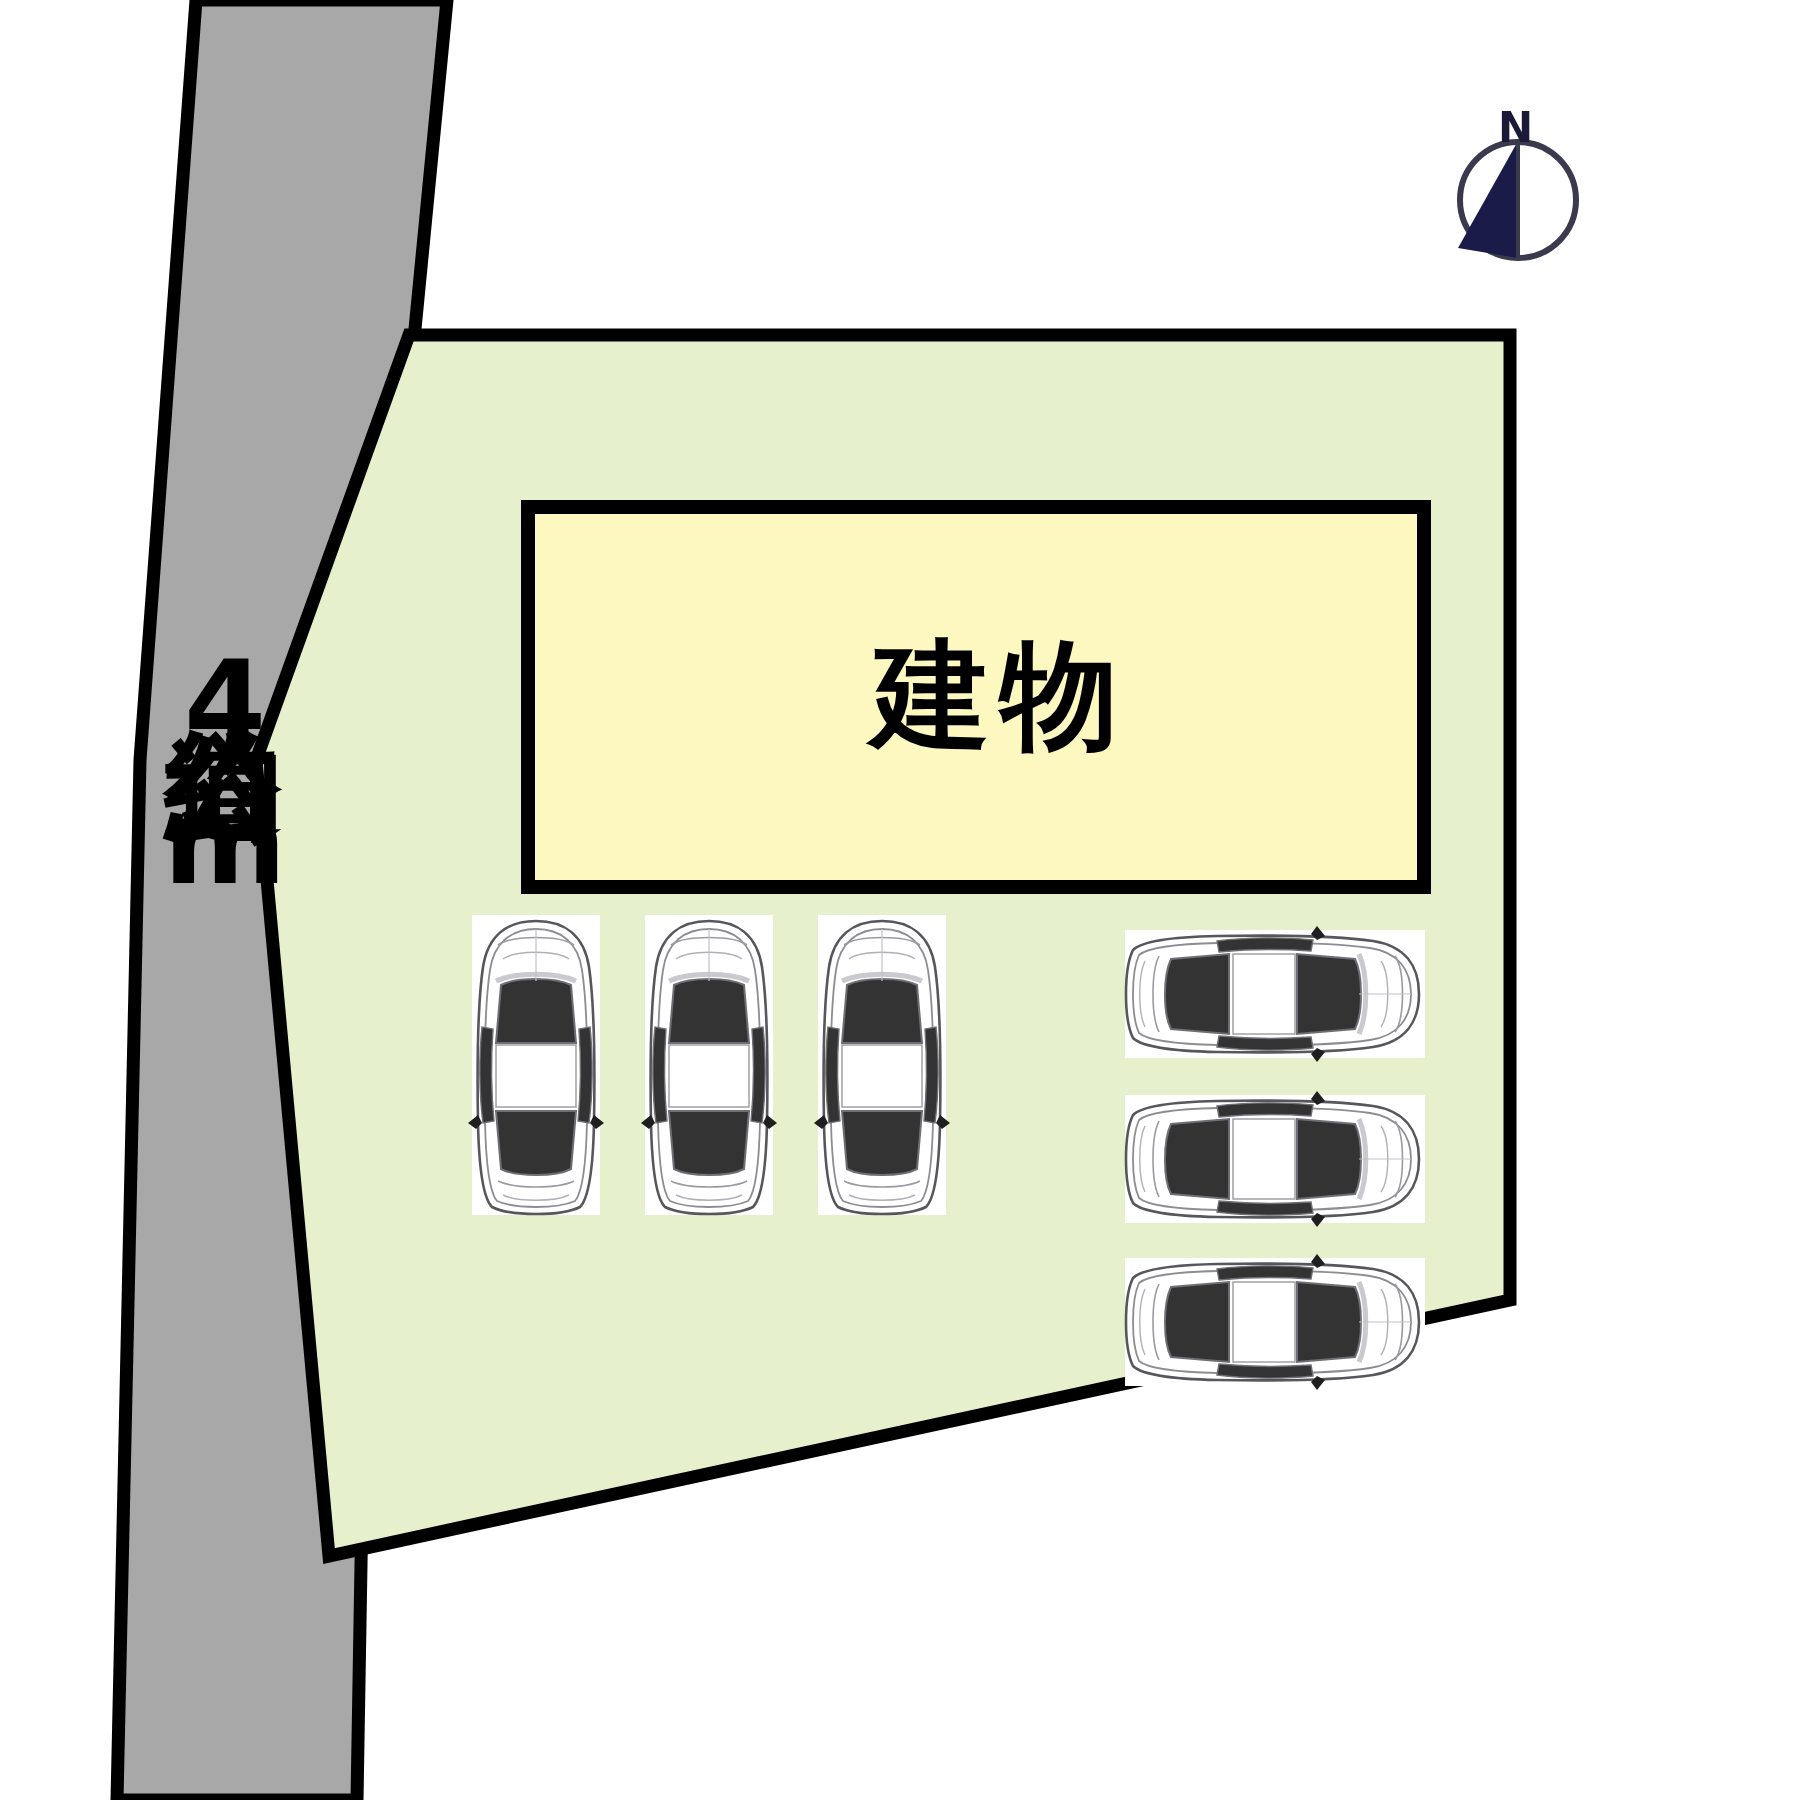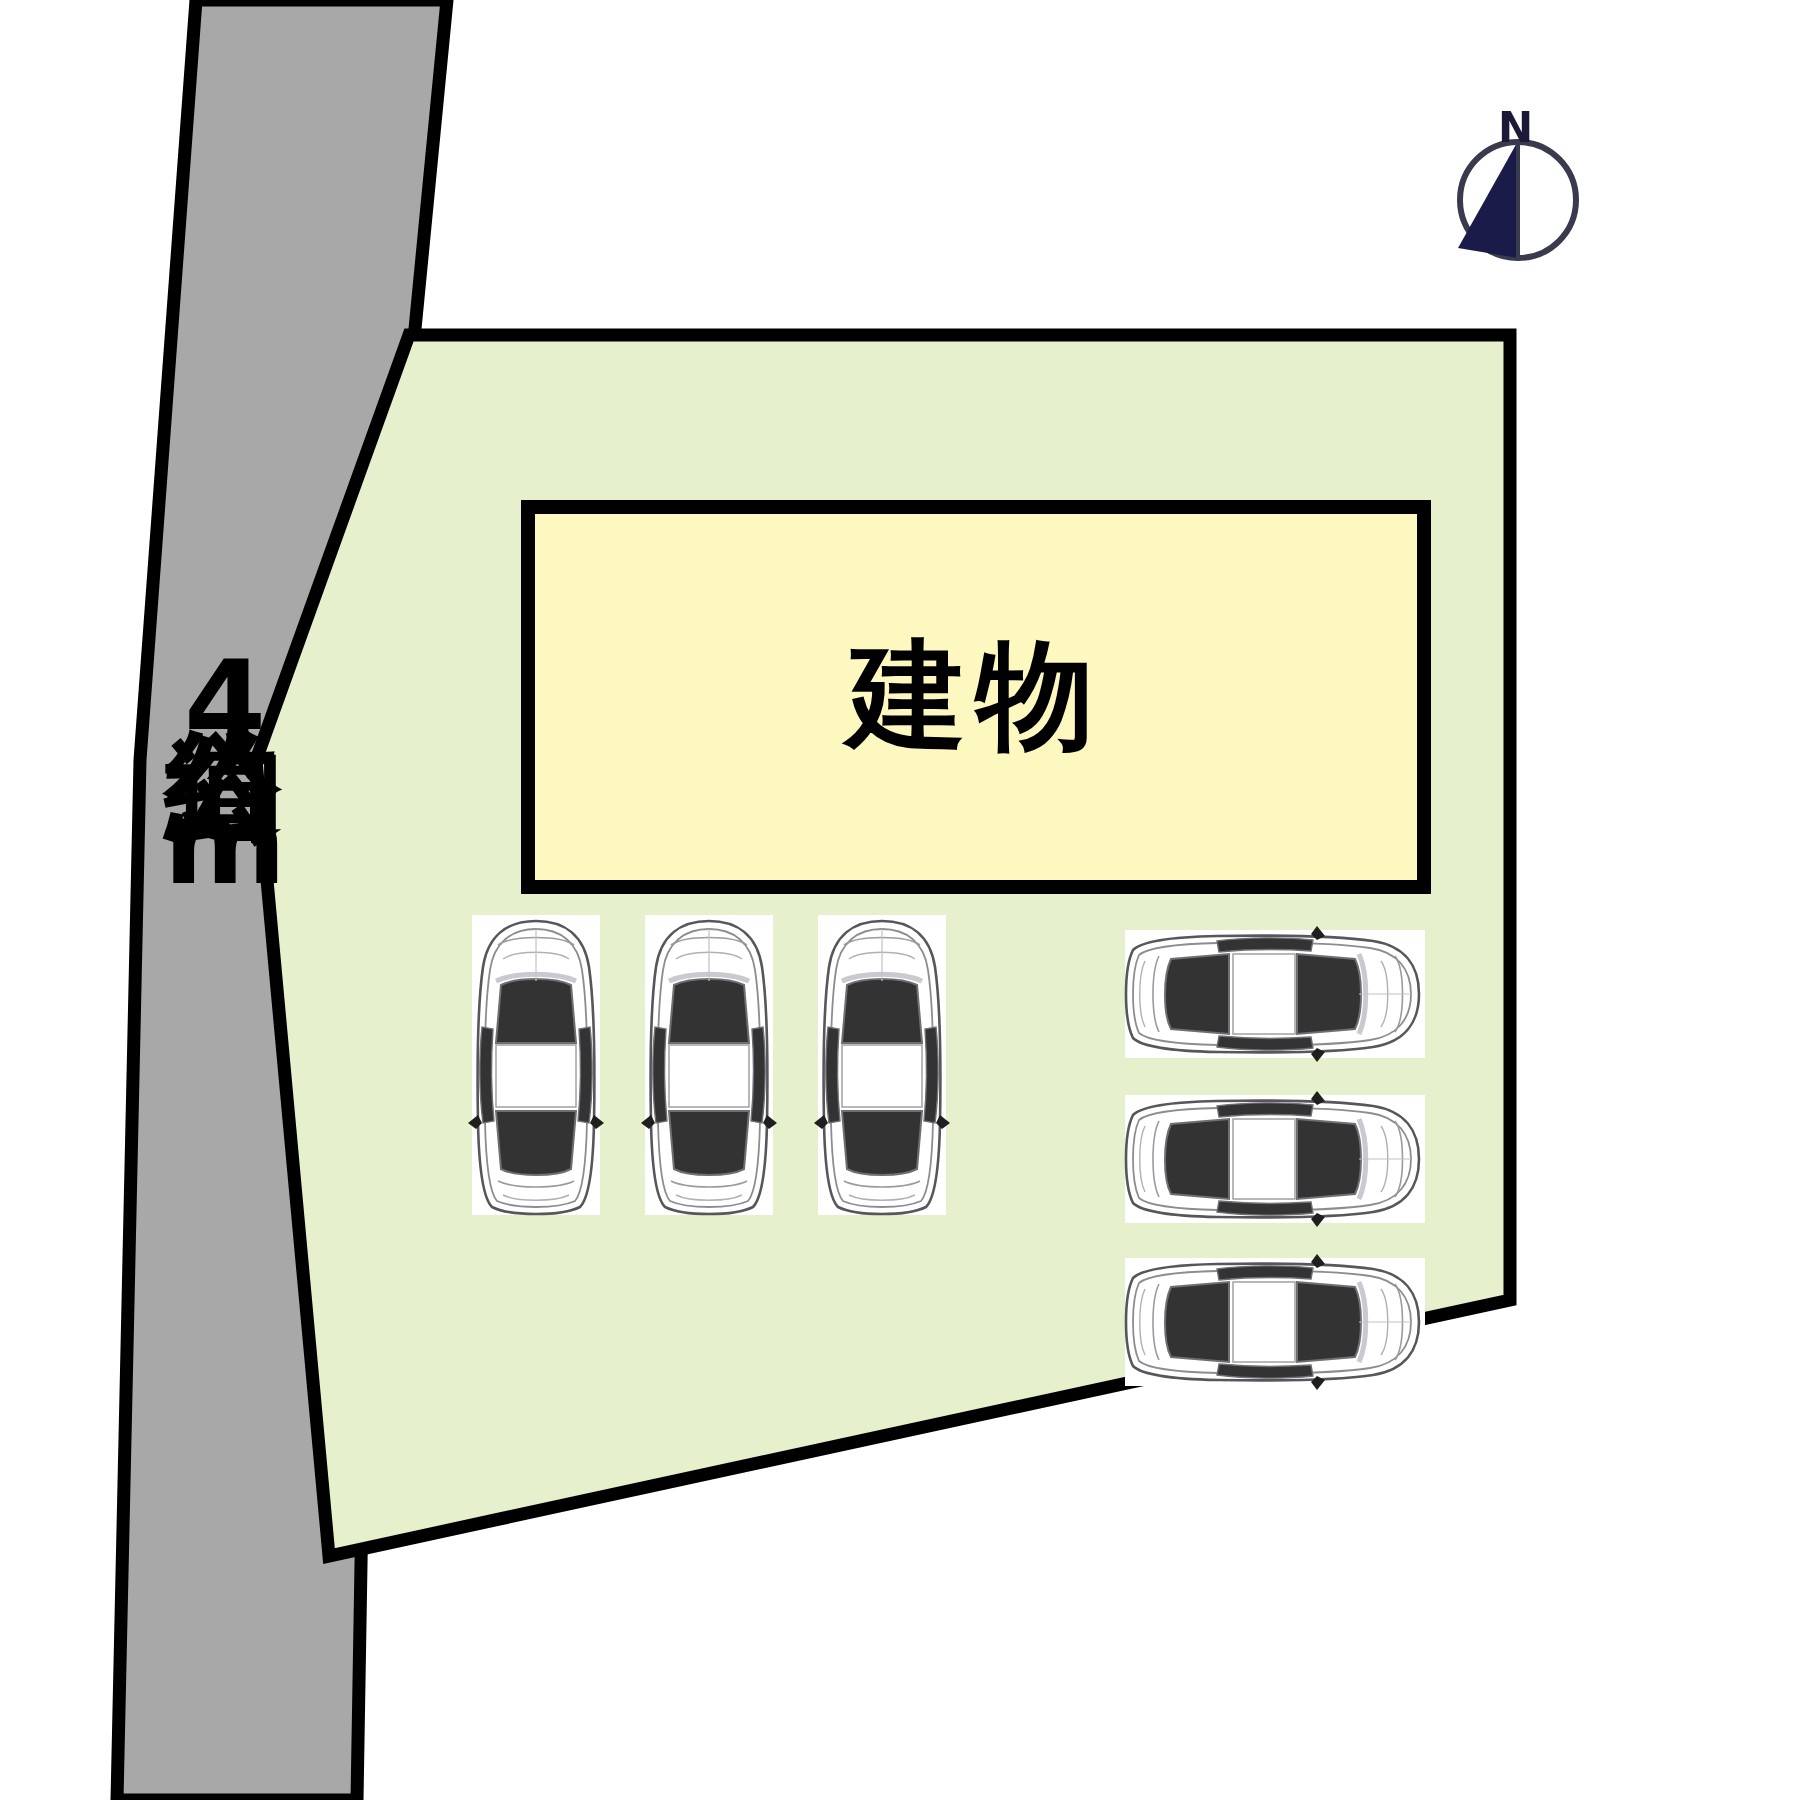--- a/index.html
+++ b/index.html
@@ -34,21 +34,21 @@
     font-size: 118px;
     line-height: 1.02;
     color: #000000;
     letter-spacing: 0px;
     writing-mode: vertical-rl;
     text-orientation: upright;
     white-space: nowrap;
   }
   .building-label {
     position: absolute;
-    left: 528px;
+    left: 552px;
     top: 507px;
     width: 896px;
     height: 380px;
     display: flex;
     align-items: center;
     justify-content: center;
     font-family: "DejaVu Sans", "Liberation Sans", sans-serif;
     font-weight: 700;
     font-size: 118px;
     letter-spacing: 10px;

